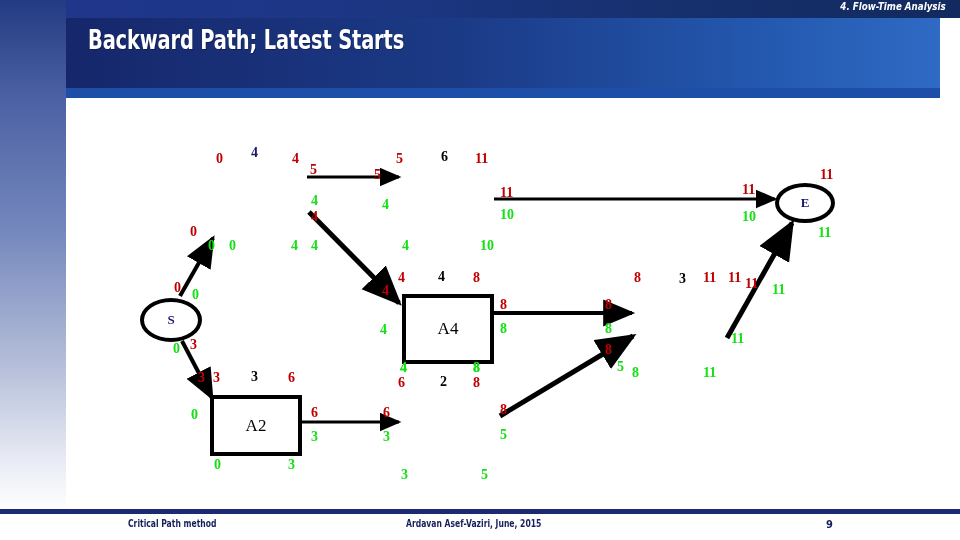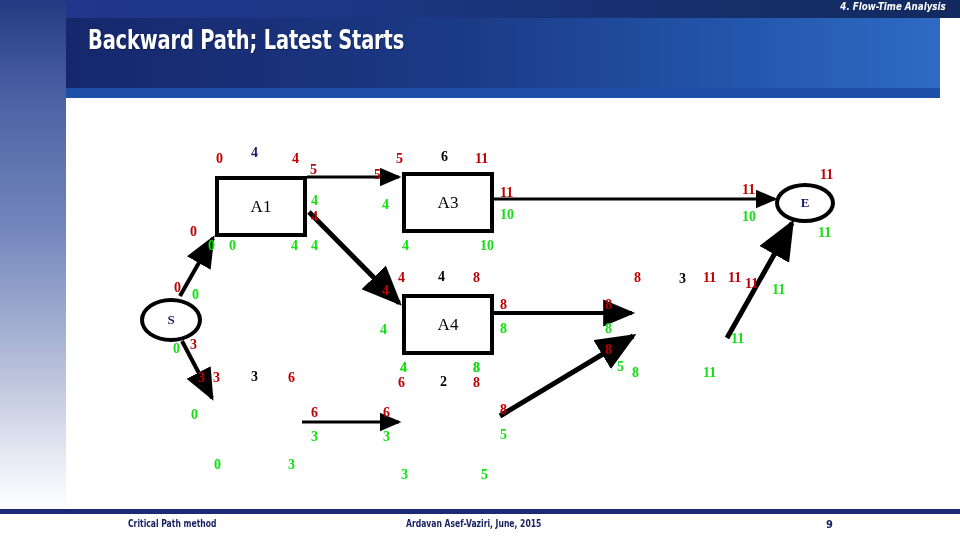--- a/index.html
+++ b/index.html
@@ -95,27 +95,24 @@
       <line x1="494" y1="215" x2="632" y2="215" stroke="#000" stroke-width="4" marker-end="url(#ah)"></line>
 
       <line x1="500" y1="318" x2="633" y2="238" stroke="#000" stroke-width="5" marker-end="url(#ah)"></line>
 
       <line x1="727" y1="240" x2="792" y2="125" stroke="#000" stroke-width="5" marker-end="url(#ah)"></line>
     </svg>
 
     <div class="term" style="left:140px;top:200px;width:62px;height:44px;">
       <span class="nm">S</span>
     </div>
-    <div class="node" style="left:215px;top:78px;width:92px;height:61px;">
-      <span class="nm">A1</span>
+    <div class="node" style="left:210px;top:297px;width:92px;height:61px;">
+      <span class="nm">A2</span>
     </div>
-    <div class="node" style="left:402px;top:74px;width:92px;height:61px;">
-      <span class="nm">A3</span>
-    </div>
-    <div class="node" style="left:402px;top:196px;width:92px;height:61px;">
+    <div class="node" style="left:402px;top:196px;width:92px;height:70px;">
       <span class="nm">A4</span>
     </div>
     <div class="term" style="left:775px;top:85px;width:60px;height:40px;">
       <span class="nm">E</span>
     </div>
 
     <div id="labelhost">
         <div class="lab red" style="left: 216px; top: 54px;">0</div>
         <div class="lab nvy" style="left: 251px; top: 48px;">4</div>
         <div class="lab red" style="left: 292px; top: 54px;">4</div>

